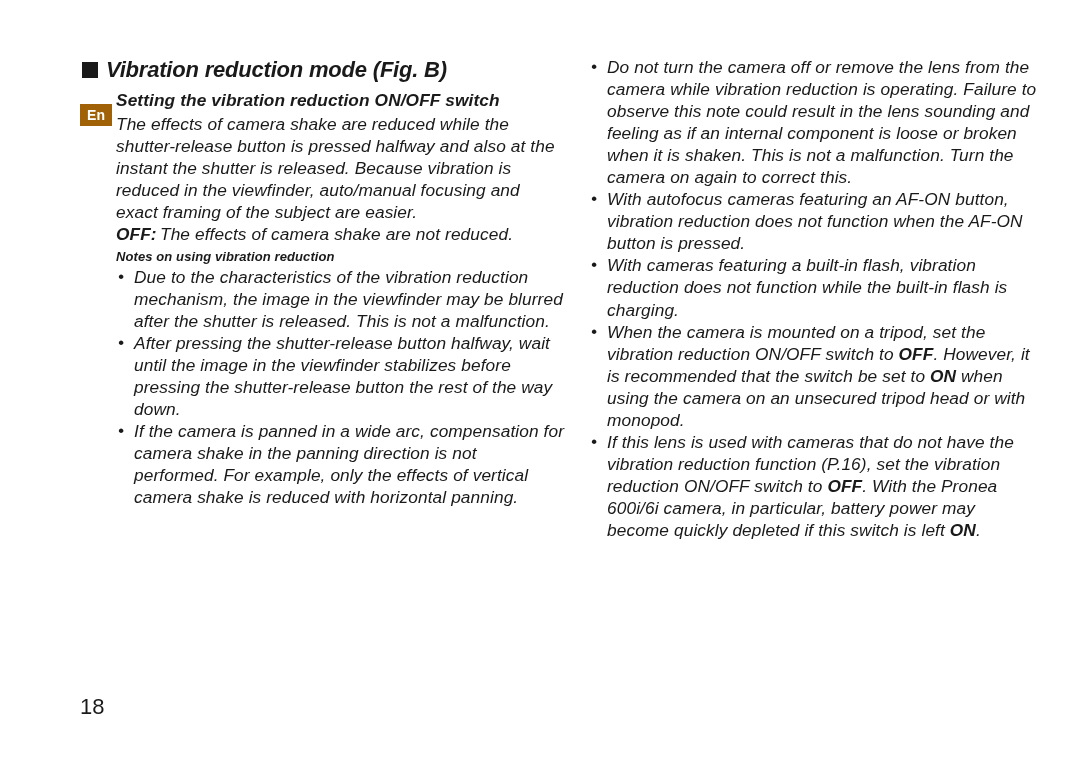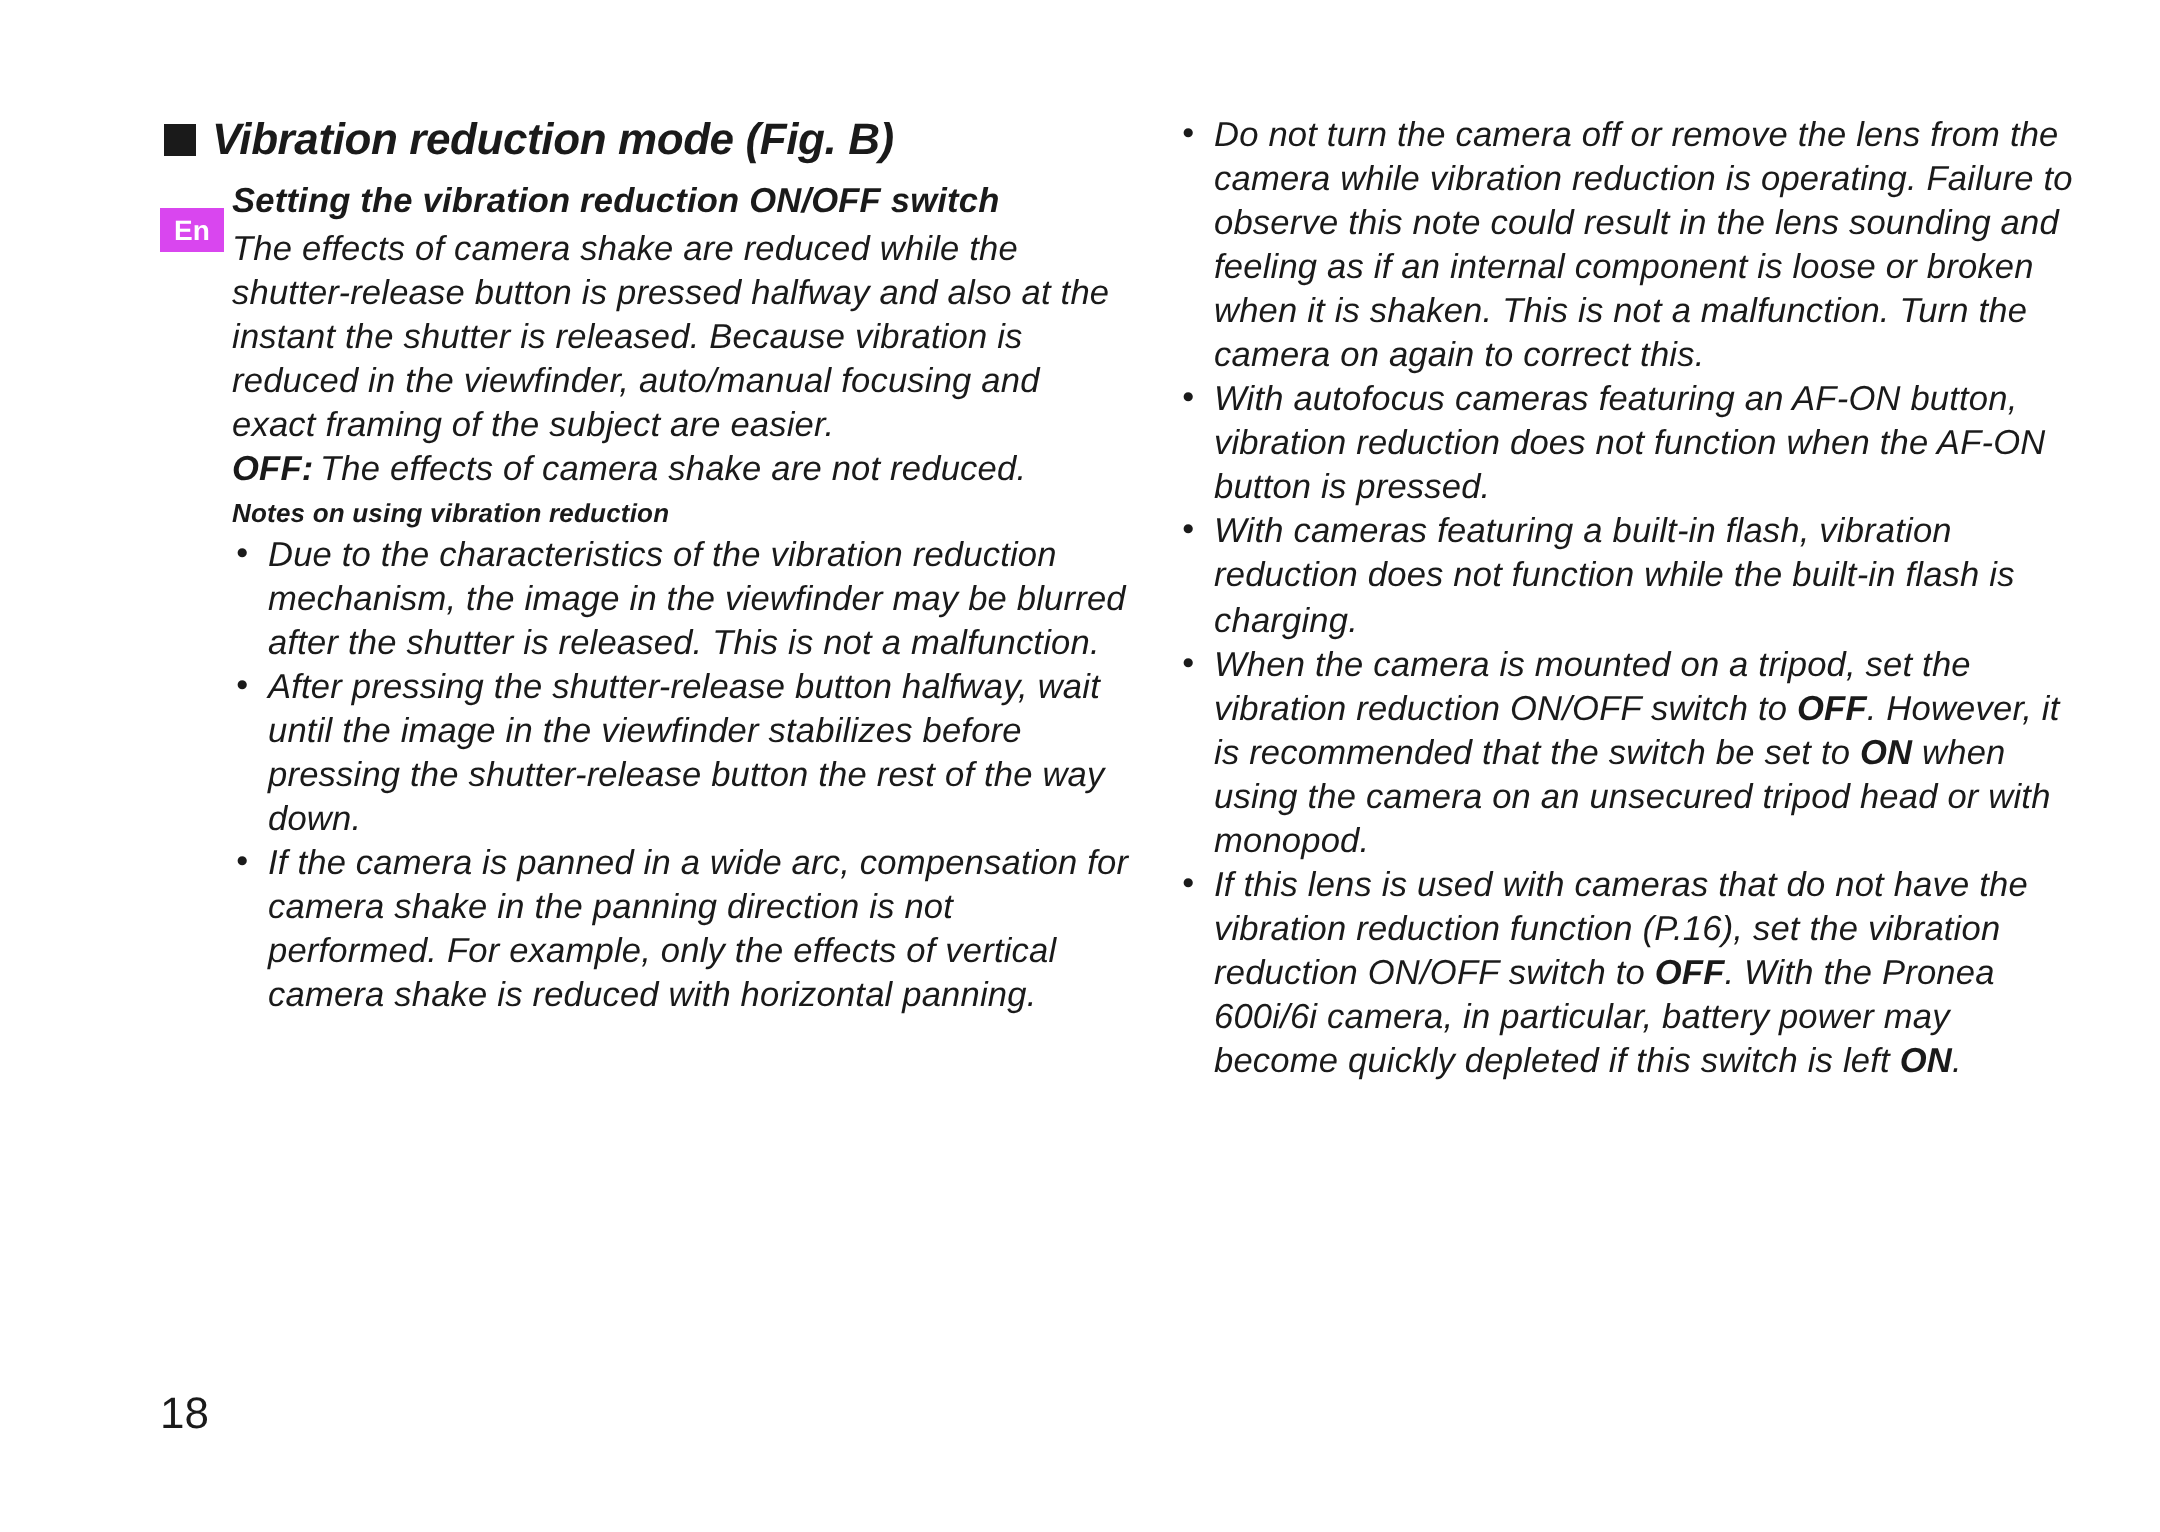--- a/index.html
+++ b/index.html
@@ -1,18 +1,18 @@
 <!DOCTYPE html>
 <html><head>
 <meta charset="utf-8">
 <style>
   * { box-sizing: border-box; margin: 0; padding: 0; }
   html, body { width: 1080px; height: 766px; background: #ffffff; font-family: "Segoe UI", "Helvetica Neue", Arial, sans-serif; color: #1a1a1a; }
   .page { position: relative; width: 1080px; height: 766px; padding: 56px 42px 0 80px; }
-  .lang-tab { position: absolute; left: 80px; top: 104px; width: 32px; height: 22px; background: #d946ef; color: #fff; font-size: 14px; font-weight: 600; display: flex; align-items: center; justify-content: center; }
+  .lang-tab { position: absolute; left: 80px; top: 104px; width: 32px; height: 22px; background: #a16207; color: #fff; font-size: 14px; font-weight: 600; display: flex; align-items: center; justify-content: center; }
   .cols { display: flex; gap: 24px; }
   .col { width: 470px; font-size: 17.3px; line-height: 1.275; letter-spacing: 0.1px; font-style: italic; }
   .col1 { margin-left: 36px; }
   h1 { font-size: 22px; font-weight: 700; margin-bottom: 6px; margin-left: -34px; letter-spacing: -0.2px; }
   h1 .sq { display: inline-block; width: 16px; height: 16px; background: #1a1a1a; vertical-align: -1px; margin-right: 8px; }
   .subhead { font-weight: 700; font-size: 17.3px; line-height: 1.22; margin-bottom: 2px; }
   .deflist { margin-top: 2px; }
   .defrow { display: flex; }
   .deflabel { width: 44px; flex: 0 0 44px; font-weight: 700; }
   .deftext { flex: 1; }

